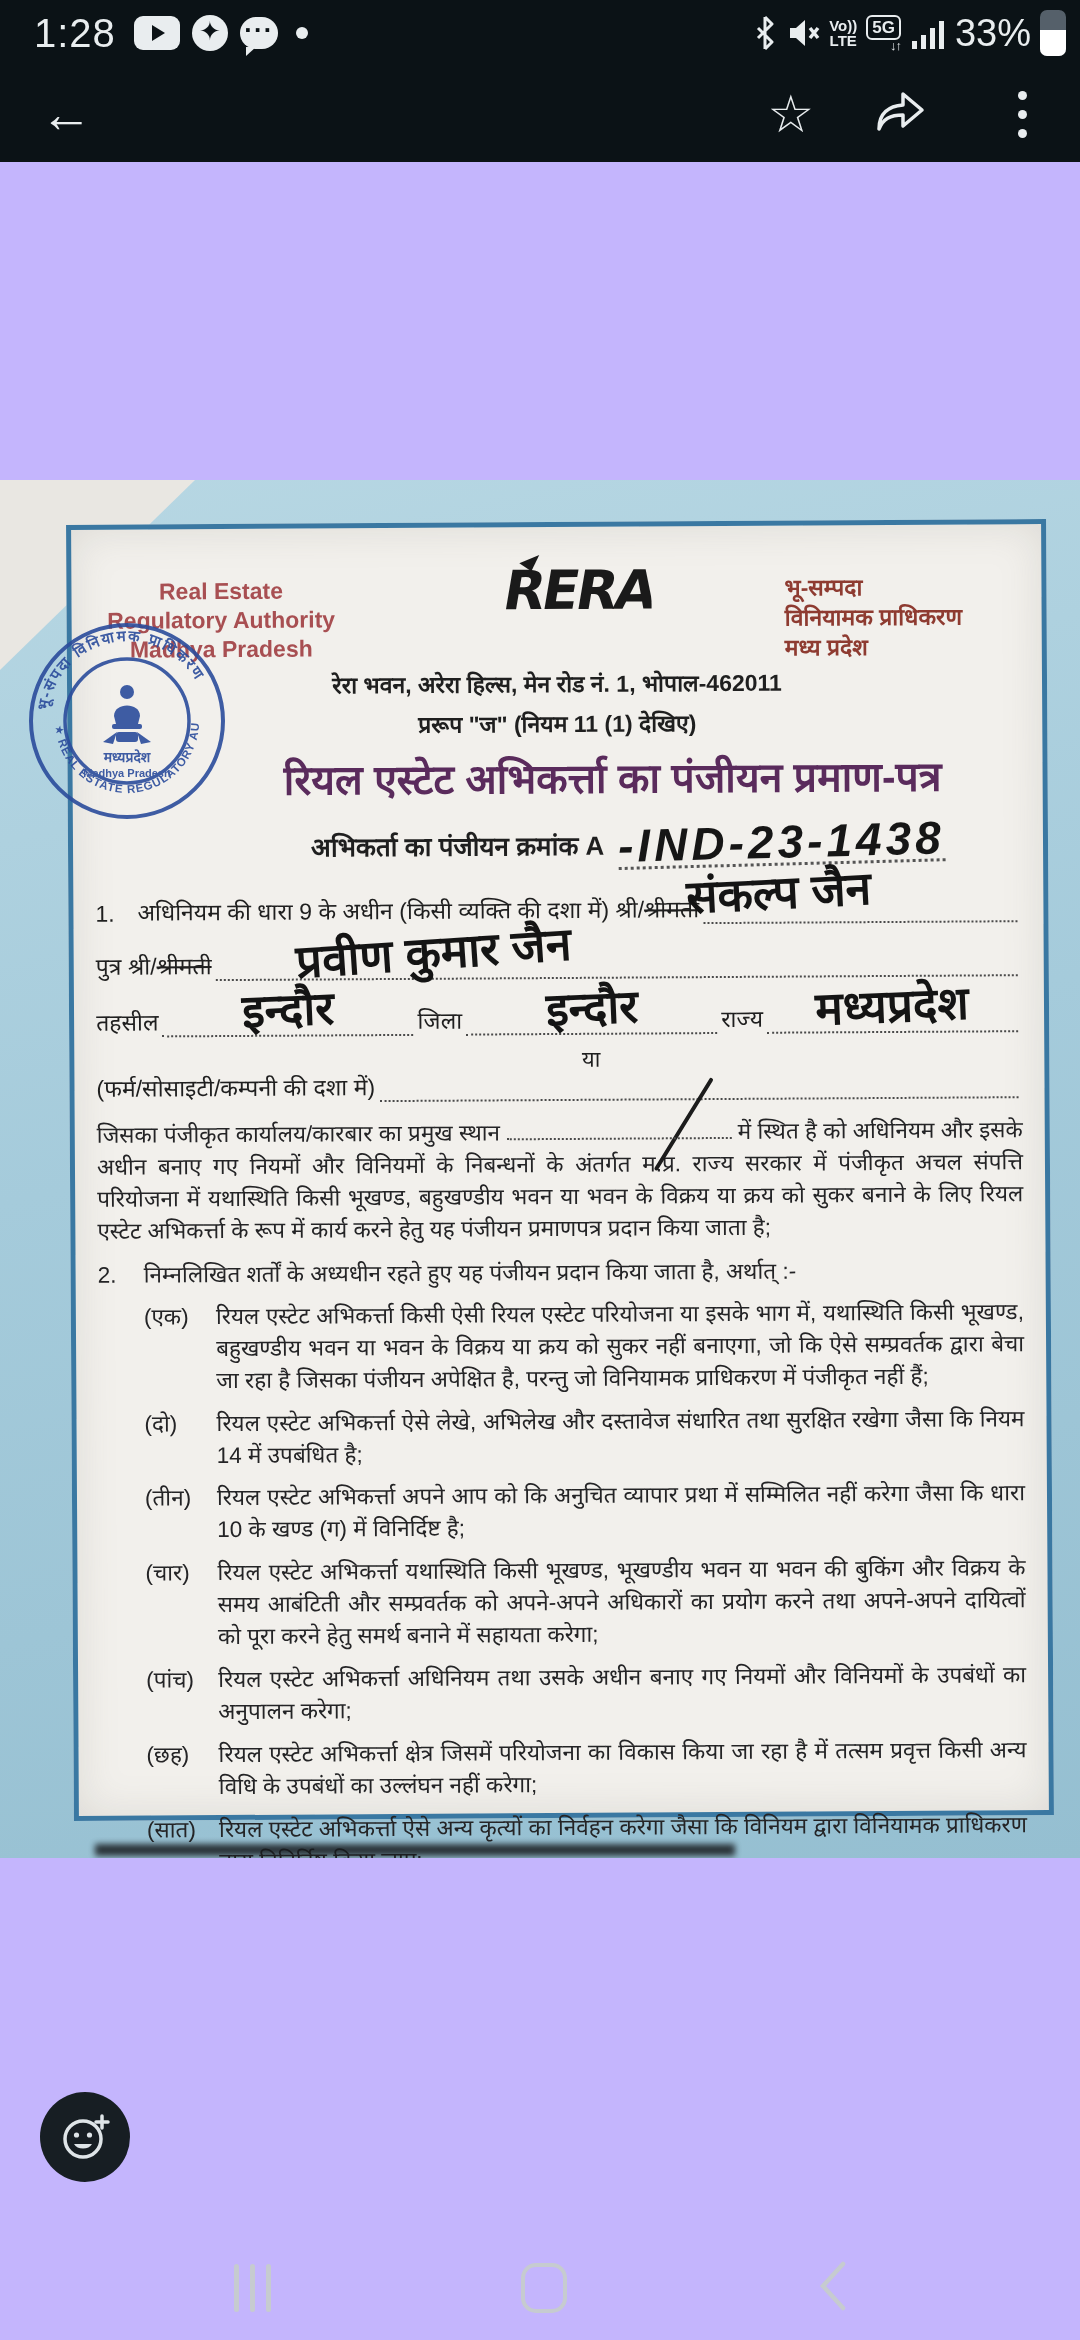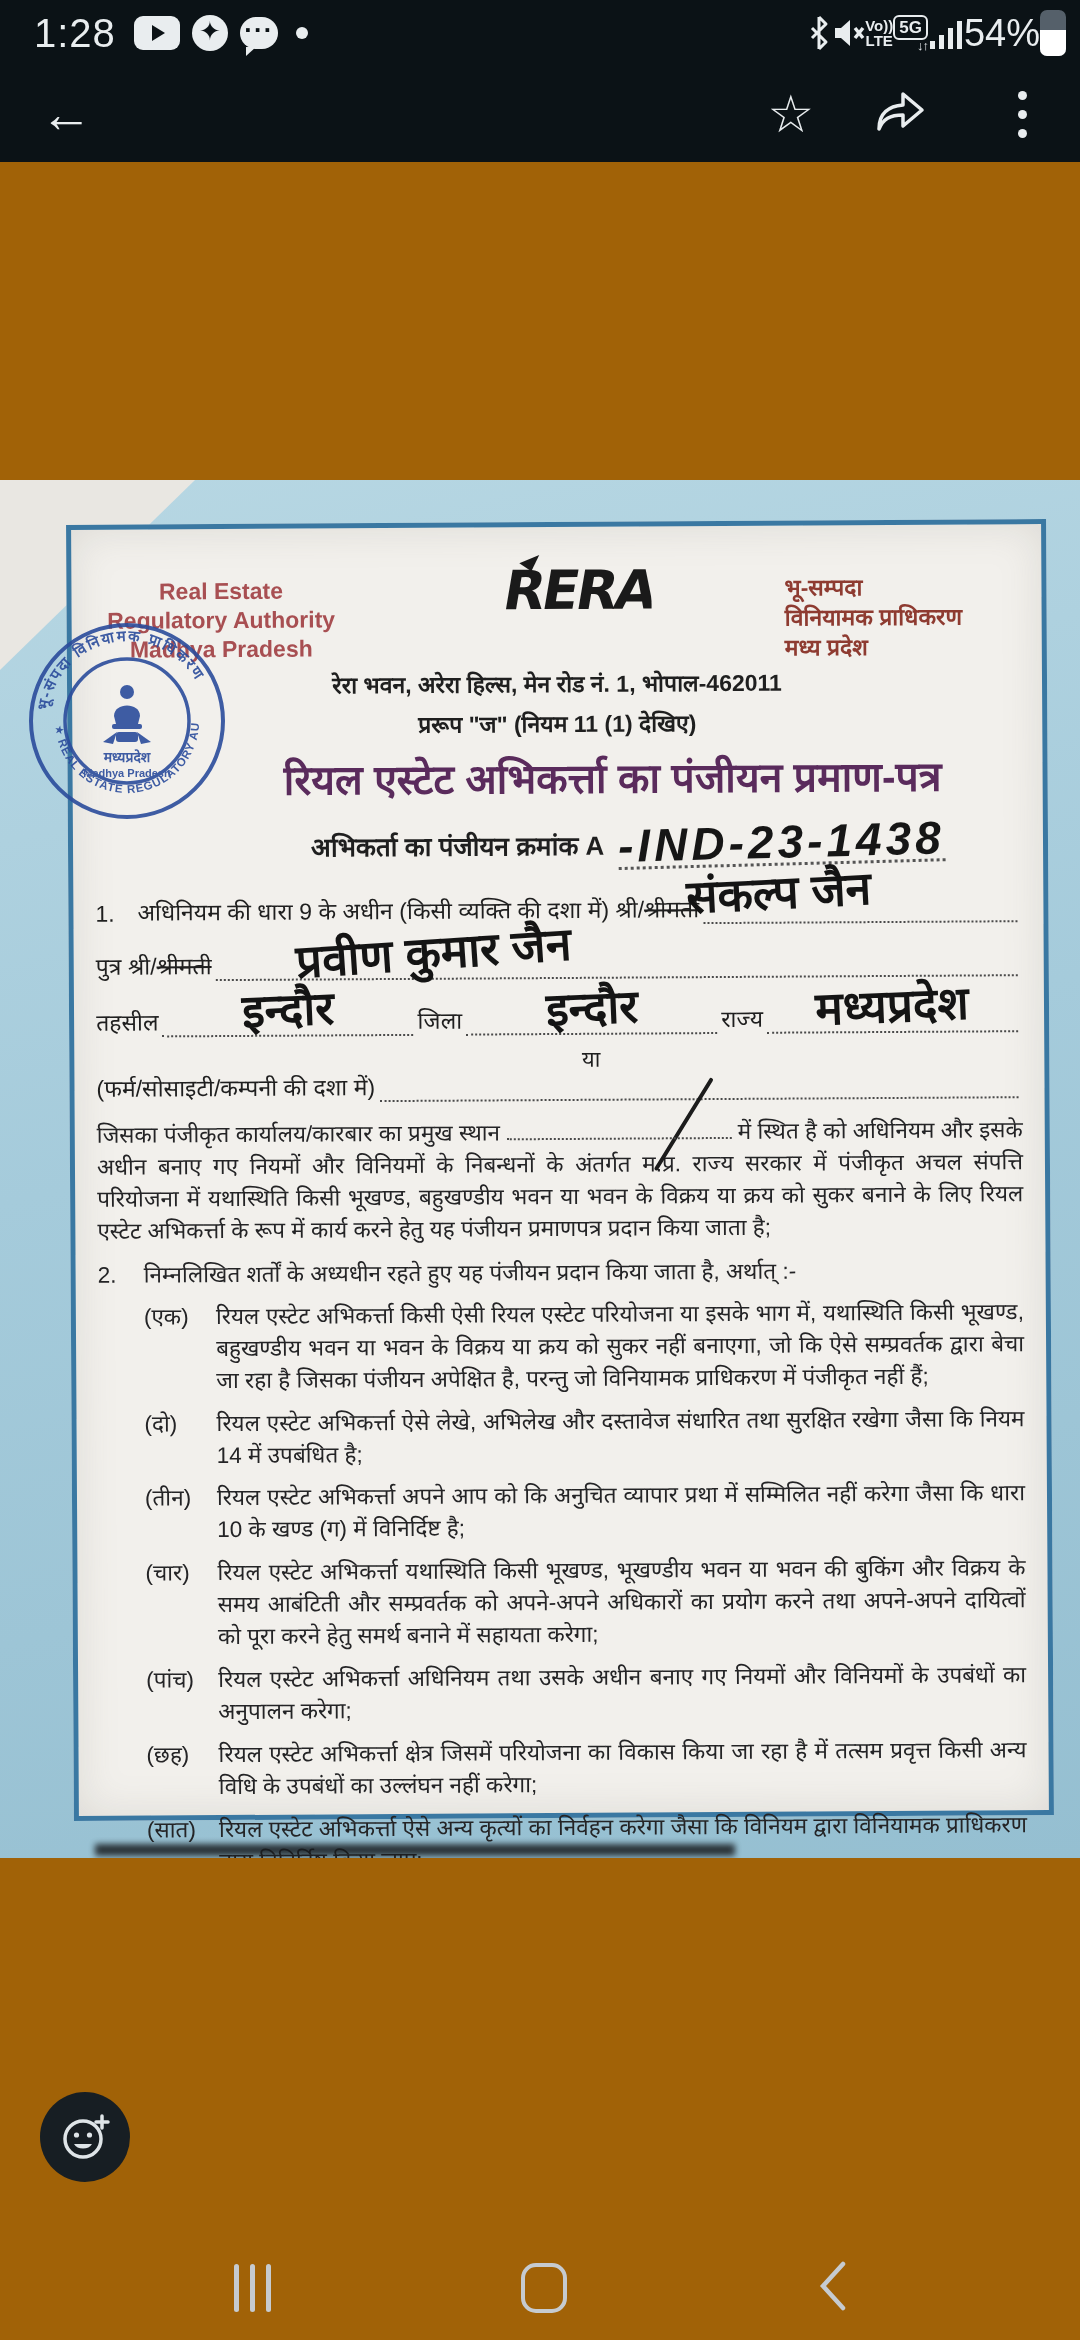--- a/index.html
+++ b/index.html
@@ -1,37 +1,37 @@
 <!DOCTYPE html>
 <html><head>
 <meta charset="utf-8">
 <style>
   * { margin:0; padding:0; box-sizing:border-box; }
   html,body { width:1080px; height:2340px; background:#000; overflow:hidden;
     font-family:"Liberation Sans","DejaVu Sans",sans-serif; }
-  .screen { position:relative; width:1080px; height:2340px; background:#a16207; }
+  .screen { position:relative; width:1080px; height:2340px; background:#c4b5fd; }
 
   
   .statusbar { position:absolute; top:0; left:0; width:100%; height:66px;
     background:#0b1216; display:flex; align-items:center; color:#e9edef; }
   .sb-time { margin-left:34px; font-size:40px; font-weight:400; letter-spacing:1px; }
   .sb-left { display:flex; align-items:center; gap:12px; margin-left:18px; }
   .yt-ic { width:46px; height:34px; background:#e9edef; border-radius:9px; position:relative; }
   .yt-ic::after { content:""; position:absolute; left:18px; top:9px; border-left:13px solid #0b1216;
     border-top:8px solid transparent; border-bottom:8px solid transparent; }
   .comp-ic { width:36px; height:36px; border-radius:50%; background:#e9edef; position:relative; }
   .comp-ic::after { content:"✦"; position:absolute; left:50%; top:50%; transform:translate(-50%,-54%);
     color:#0b1216; font-size:26px; }
   .chat-ic { width:38px; height:32px; background:#e9edef; border-radius:16px; position:relative; }
   .chat-ic::before { content:"···"; position:absolute; width:100%; text-align:center; top:-2px;
     color:#0b1216; font-size:26px; font-weight:700; letter-spacing:1px; }
   .chat-ic::after { content:""; position:absolute; left:6px; bottom:-7px;
     border-top:9px solid #e9edef; border-right:10px solid transparent; }
   .dot-ic { width:12px; height:12px; border-radius:50%; background:#e9edef; margin-left:6px; }
-  .sb-right { position:absolute; right:14px; top:0; height:66px; display:flex; align-items:center; }
+  .sb-right { position:absolute; right:14px; top:0; height:66px; display:flex; align-items:center; gap:9px; }
   .sb-right svg { display:block; }
   .volte { font-size:15px; font-weight:700; line-height:15px; text-align:center; }
   .fiveg { display:flex; flex-direction:column; align-items:flex-end; line-height:1; }
   .fiveg .box { border:2.5px solid #e9edef; border-radius:6px; font-size:17px; font-weight:700;
     padding:2px 4px; }
   .fiveg .arr { font-size:13px; letter-spacing:-1px; margin-top:-1px; }
   .batt-pct { font-size:38px; }
   .batt { width:26px; height:46px; border-radius:7px; background:#55606a; position:relative; overflow:hidden; }
   .batt::before { content:""; position:absolute; bottom:0; left:0; width:100%; height:56%; background:#fff; }
 
@@ -155,21 +155,21 @@
         <span class="arr">↓↑</span>
       </span>
       <span>
         <svg width="36" height="36" viewBox="0 0 36 36">
             <rect x="2" y="26" width="5" height="8" fill="#e9edef"></rect>
             <rect x="11" y="20" width="5" height="14" fill="#e9edef"></rect>
             <rect x="20" y="13" width="5" height="21" fill="#e9edef"></rect>
             <rect x="29" y="6" width="5" height="28" fill="#e9edef"></rect>
           </svg>
       </span>
-      <span class="batt-pct">54%</span>
+      <span class="batt-pct">33%</span>
       <span class="batt"></span>
     </div>
   </div>
 
   <div class="appbar">
     <div class="back-btn">←</div>
     <div class="ab-actions">
       <div class="star-btn">☆</div>
       <div class="fwd-btn">
         <svg width="52" height="48" viewBox="0 0 52 48">

